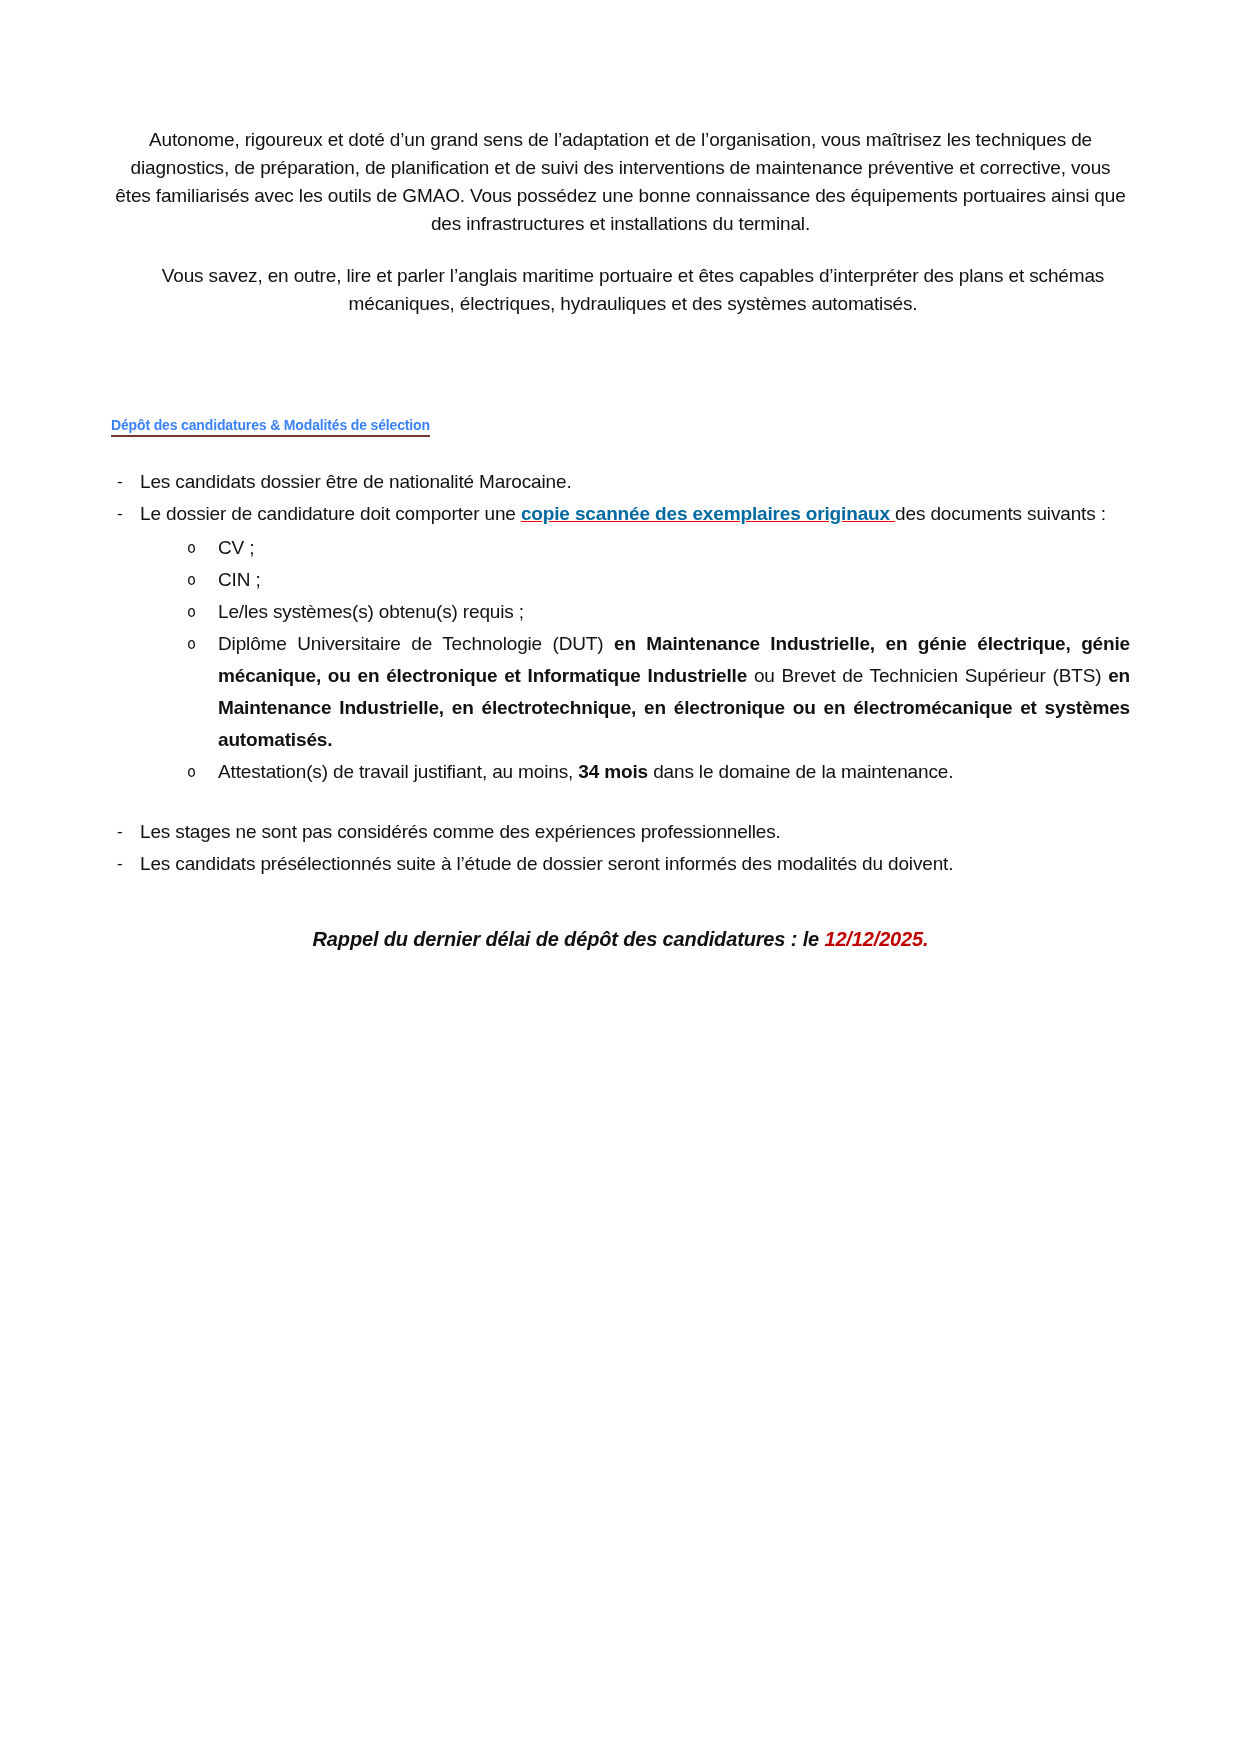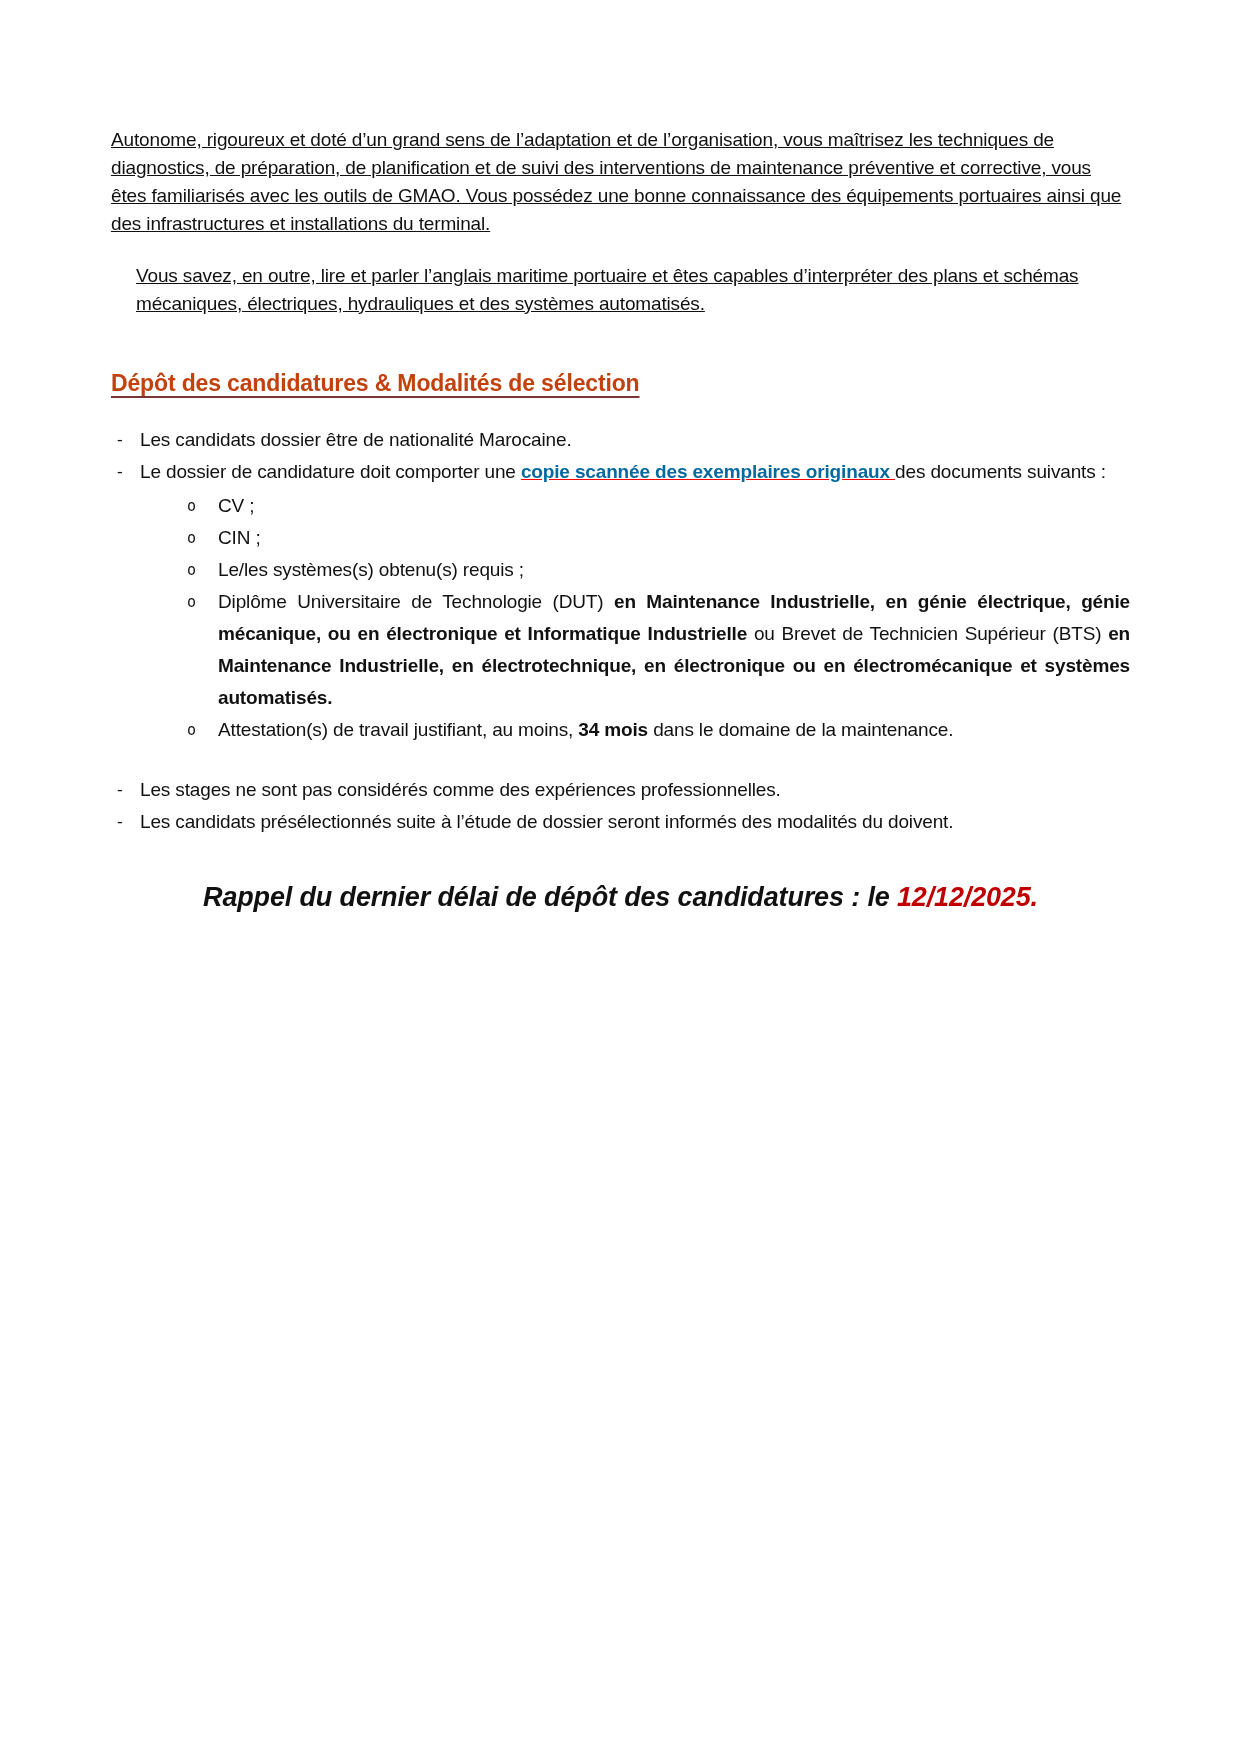--- a/index.html
+++ b/index.html
@@ -17,29 +17,29 @@
     padding: 126px 111px 0 111px;
     font-family: "Liberation Sans", "DejaVu Sans", sans-serif;
     font-size: 19px;
     line-height: 28px;
     color: #111111;
     letter-spacing: -0.15px;
     overflow: hidden;
   }
   p { margin: 0; }
 
-  .para { text-align: left; text-decoration: underline; }
+  .para { text-align: center; }
   .para + .para { margin-top: 24px; margin-left: 25px; }
 
   .section-heading {
-    margin: 50px 0 0 0;
-    font-size: 23px;
+    margin: 92px 0 0 0;
+    font-size: 14px;
     line-height: 30px;
     font-weight: bold;
-    color: #c2410c;
+    color: #3b82f6;
     text-decoration: underline;
     text-decoration-color: #7b3434;
     text-underline-offset: 5px;
     text-decoration-thickness: 2px;
   }
 
   .dash-list { margin-top: 26px; }
   .dash-list-2 { margin-top: 28px; }
   .li-row { display: flex; align-items: flex-start; line-height: 32px; }
   .dash-marker {
@@ -82,21 +82,21 @@
     color: #0369a1;
     font-weight: bold;
     text-decoration: underline;
     text-decoration-color: #fe0000;
   }
   b, .bold { font-weight: bold; }
 
   .footer-reminder {
     margin-top: 44px;
     text-align: center;
-    font-size: 27px;
+    font-size: 20px;
     font-weight: bold;
     font-style: italic;
     line-height: 30px;
     color: #111111;
   }
   .footer-date { color: #c00000; }
 </style>
 </head>
 <body>
 

